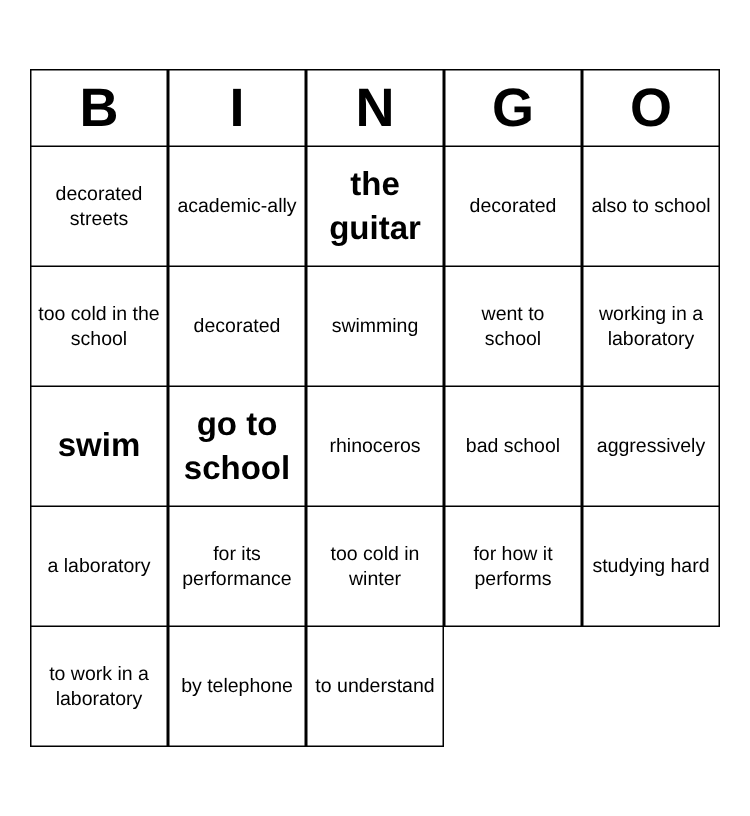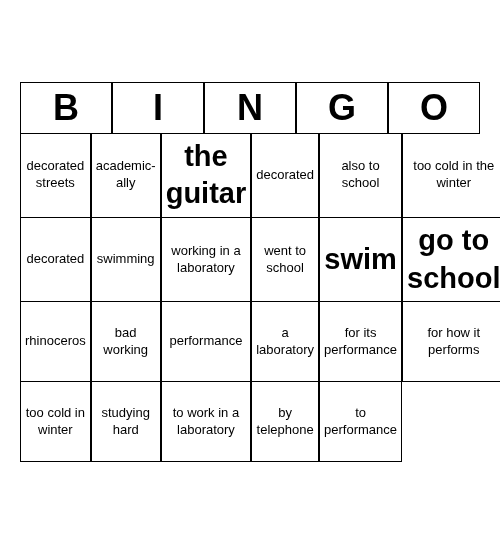--- a/index.html
+++ b/index.html
@@ -22,69 +22,69 @@
       text-align: center;
     }
     .bingo-header-cell {
       font-size: 36px;
       font-weight: bold;
       padding: 4px 0;
       border: 1px solid #000;
     }
     .bingo-grid {
       display: grid;
-      grid-template-columns: repeat(6, 1fr);
+      grid-template-columns: repeat(5, 1fr);
       border-top: none;
     }
     .bingo-cell {
       border: 1px solid #000;
       border-top: none;
       min-height: 80px;
       display: flex;
       align-items: center;
       justify-content: center;
       text-align: center;
       padding: 4px;
       font-size: 13px;
       line-height: 1.3;
     }
     .bingo-cell.large-text {
-      font-size: 29px;
+      font-size: 22px;
       font-weight: bold;
     }
   </style>
 </head>
 <body>
 
 <div class="bingo-container">
   <div class="bingo-header">
   <div class="bingo-header-cell">B</div>
       <div class="bingo-header-cell">I</div>
       <div class="bingo-header-cell">N</div>
       <div class="bingo-header-cell">G</div>
       <div class="bingo-header-cell">O</div>
     </div>
   <div class="bingo-grid">
   <div class="bingo-cell">decorated streets</div>
       <div class="bingo-cell">academic-ally</div>
       <div class="bingo-cell large-text">the guitar</div>
       <div class="bingo-cell">decorated</div>
       <div class="bingo-cell">also to school</div>
-      <div class="bingo-cell">too cold in the winter</div>
+      <div class="bingo-cell">too cold in the school</div>
       <div class="bingo-cell">decorated</div>
       <div class="bingo-cell">swimming</div>
+      <div class="bingo-cell">went to school</div>
       <div class="bingo-cell">working in a laboratory</div>
-      <div class="bingo-cell">went to school</div>
       <div class="bingo-cell large-text">swim</div>
       <div class="bingo-cell large-text">go to school</div>
       <div class="bingo-cell">rhinoceros</div>
-      <div class="bingo-cell">bad working</div>
-      <div class="bingo-cell">performance</div>
+      <div class="bingo-cell">bad school</div>
+      <div class="bingo-cell">aggressively</div>
       <div class="bingo-cell">a laboratory</div>
       <div class="bingo-cell">for its performance</div>
+      <div class="bingo-cell">too cold in winter</div>
       <div class="bingo-cell">for how it performs</div>
-      <div class="bingo-cell">too cold in winter</div>
       <div class="bingo-cell">studying hard</div>
       <div class="bingo-cell">to work in a laboratory</div>
       <div class="bingo-cell">by telephone</div>
-      <div class="bingo-cell">to performance</div>
+      <div class="bingo-cell">to understand</div>
     </div>
 </div>
 
 </body></html>

